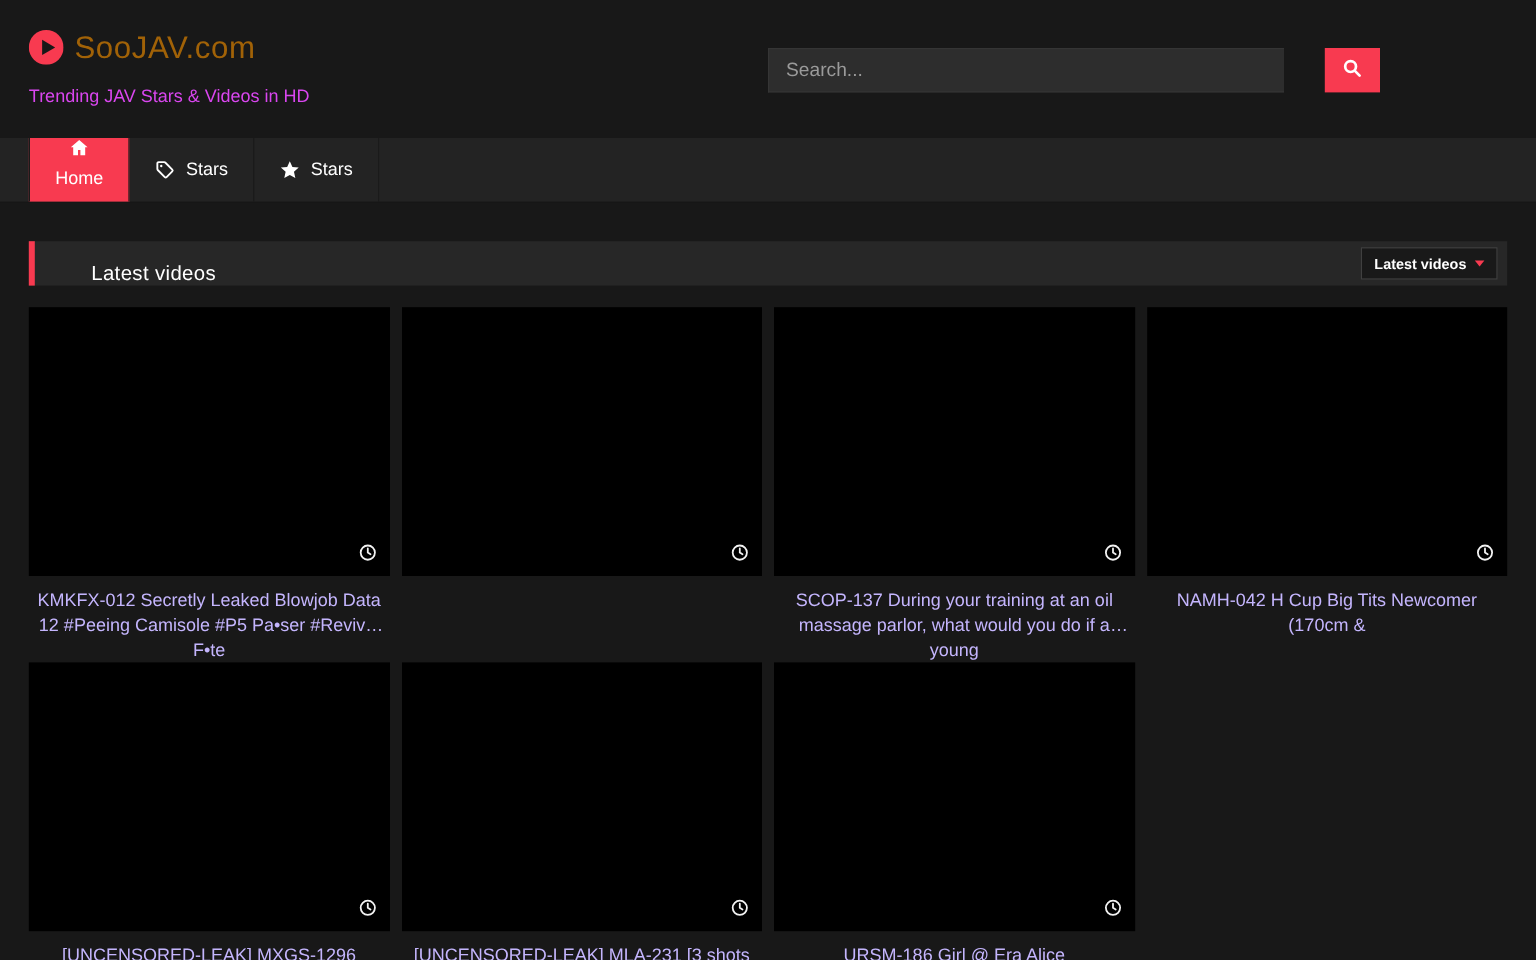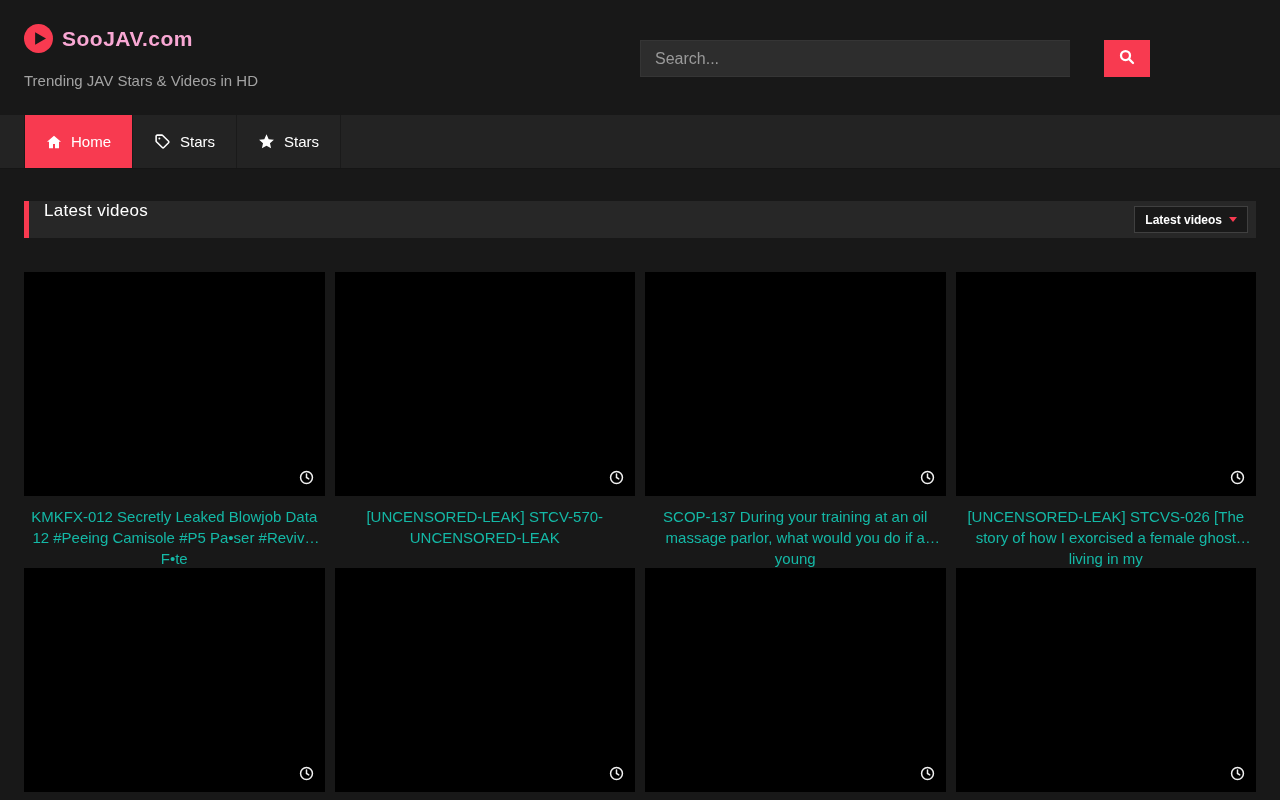--- a/index.html
+++ b/index.html
@@ -14,67 +14,67 @@
   body{font-family:"Liberation Sans", sans-serif;}
   .viewport{
     width:1280px;height:800px;overflow:hidden;background:var(--page-bg);
     position:relative;
   }
 
   
   header{height:115px;position:relative;}
   .logo-row{position:absolute;left:24px;top:24px;display:flex;align-items:center;gap:9px;cursor:pointer;}
   .logo-row svg{display:block;}
-  .site-title{font-size:21px;font-weight:bold;color:#f9a8d4;letter-spacing:.5px;}
-  .tagline{position:absolute;left:24px;top:72px;font-size:15px;color:#a3a3a3;}
+  .site-title{font-size:26px;font-weight:normal;color:#a16207;letter-spacing:.5px;}
+  .tagline{position:absolute;left:24px;top:72px;font-size:15px;color:#d946ef;}
   .search{position:absolute;left:640px;top:40px;display:flex;gap:34px;}
   .search input{
     width:430px;height:37px;background:#2d2d2d;border:1px solid #353535;border-right:none;
     color:#cfcfcf;font-size:16px;padding:0 14px;outline:none;font-family:"Liberation Sans",sans-serif;
   }
   .search input::placeholder{color:#9a9a9a;}
   .search button{
     width:46px;height:37px;background:var(--accent);border:none;cursor:pointer;
     display:flex;align-items:center;justify-content:center;
   }
 
   
   nav{height:54px;background:var(--nav-bg);display:flex;align-items:stretch;border-bottom:1px solid #151515;}
   .nav-items{display:flex;margin-left:24px;}
   .nav-item{
     display:flex;align-items:center;gap:9px;padding:0 21px;color:#fff;font-size:15px;
     border-right:1px solid #1a1a1a;cursor:pointer;white-space:nowrap;
   }
-  .nav-item:first-child{border-left:1px solid #1a1a1a;}
+  .nav-item:first-child{border-left:1px solid #1a1a1a;flex-direction:column;}
   .nav-item.active{background:var(--accent);}
   .nav-item svg{display:block;}
 
   
   .section-bar{
-    margin:32px 24px 34px 24px;height:37px;background:var(--section-bg);
-    display:flex;align-items:flex-start;position:relative;
+    margin:32px 24px 18px 24px;height:37px;background:var(--section-bg);
+    display:flex;align-items:flex-end;position:relative;gap:32px;
   }
   .section-accent{width:5px;height:37px;background:var(--accent);flex:0 0 auto;}
   .section-title{font-size:17px;font-weight:normal;color:#fff;margin-left:15px;letter-spacing:.3px;}
   .sort-dd{
     position:absolute;right:8px;top:5px;height:27px;display:flex;align-items:center;gap:7px;
     background:#191919;border:1px solid #404040;color:#fff;font-size:12px;font-weight:bold;
     padding:0 10px;cursor:pointer;font-family:"Liberation Sans",sans-serif;
   }
   .caret{width:0;height:0;border-left:4px solid transparent;border-right:4px solid transparent;border-top:5px solid var(--accent);}
 
   
   .grid{
     margin:0 24px;display:grid;grid-template-columns:repeat(4,1fr);column-gap:10px;row-gap:0;
   }
   .card{display:block;}
   .thumb{height:224px;background:var(--thumb-bg);position:relative;cursor:pointer;}
   .thumb .clock{position:absolute;right:11px;bottom:7px;opacity:.95;}
   .video-title{
-    padding:10px 6px 20px 6px;text-align:center;font-size:15px;line-height:21px;color:#14b8a6;
+    padding:10px 6px 20px 6px;text-align:center;font-size:15px;line-height:21px;color:#c4b5fd;
     cursor:pointer;display:-webkit-box;-webkit-line-clamp:2;-webkit-box-orient:vertical;overflow:hidden;
   }
 </style>
 </head>
 <body>
 
 <div class="viewport">
 
   <header>
     <div class="logo-row">
@@ -157,46 +157,34 @@
 
       <div class="card">
         <div class="thumb">
           <span class="clock">
             <svg width="15" height="15" viewBox="0 0 24 24" fill="none" stroke="#ffffff" stroke-width="2.4" stroke-linecap="round">
               <circle cx="12" cy="12" r="9.5"></circle>
               <path d="M12 6.5V12l3.6 2.2"></path>
             </svg>
           </span>
         </div>
-        <div class="video-title">[UNCENSORED-LEAK] STCV-570-UNCENSORED-LEAK</div>
       </div>
 
       <div class="card">
         <div class="thumb">
           <span class="clock">
             <svg width="15" height="15" viewBox="0 0 24 24" fill="none" stroke="#ffffff" stroke-width="2.4" stroke-linecap="round">
               <circle cx="12" cy="12" r="9.5"></circle>
               <path d="M12 6.5V12l3.6 2.2"></path>
             </svg>
           </span>
         </div>
         <div class="video-title">SCOP-137 During your training at an oil massage parlor, what would you do if a young</div>
       </div>
 
-      <div class="card">
-        <div class="thumb">
-          <span class="clock">
-            <svg width="15" height="15" viewBox="0 0 24 24" fill="none" stroke="#ffffff" stroke-width="2.4" stroke-linecap="round">
-              <circle cx="12" cy="12" r="9.5"></circle>
-              <path d="M12 6.5V12l3.6 2.2"></path>
-            </svg>
-          </span>
-        </div>
-        <div class="video-title">[UNCENSORED-LEAK] STCVS-026 [The story of how I exorcised a female ghost living in my</div>
-      </div>
 
       <div class="card">
         <div class="thumb">
           <span class="clock">
             <svg width="15" height="15" viewBox="0 0 24 24" fill="none" stroke="#ffffff" stroke-width="2.4" stroke-linecap="round">
               <circle cx="12" cy="12" r="9.5"></circle>
               <path d="M12 6.5V12l3.6 2.2"></path>
             </svg>
           </span>
         </div>

